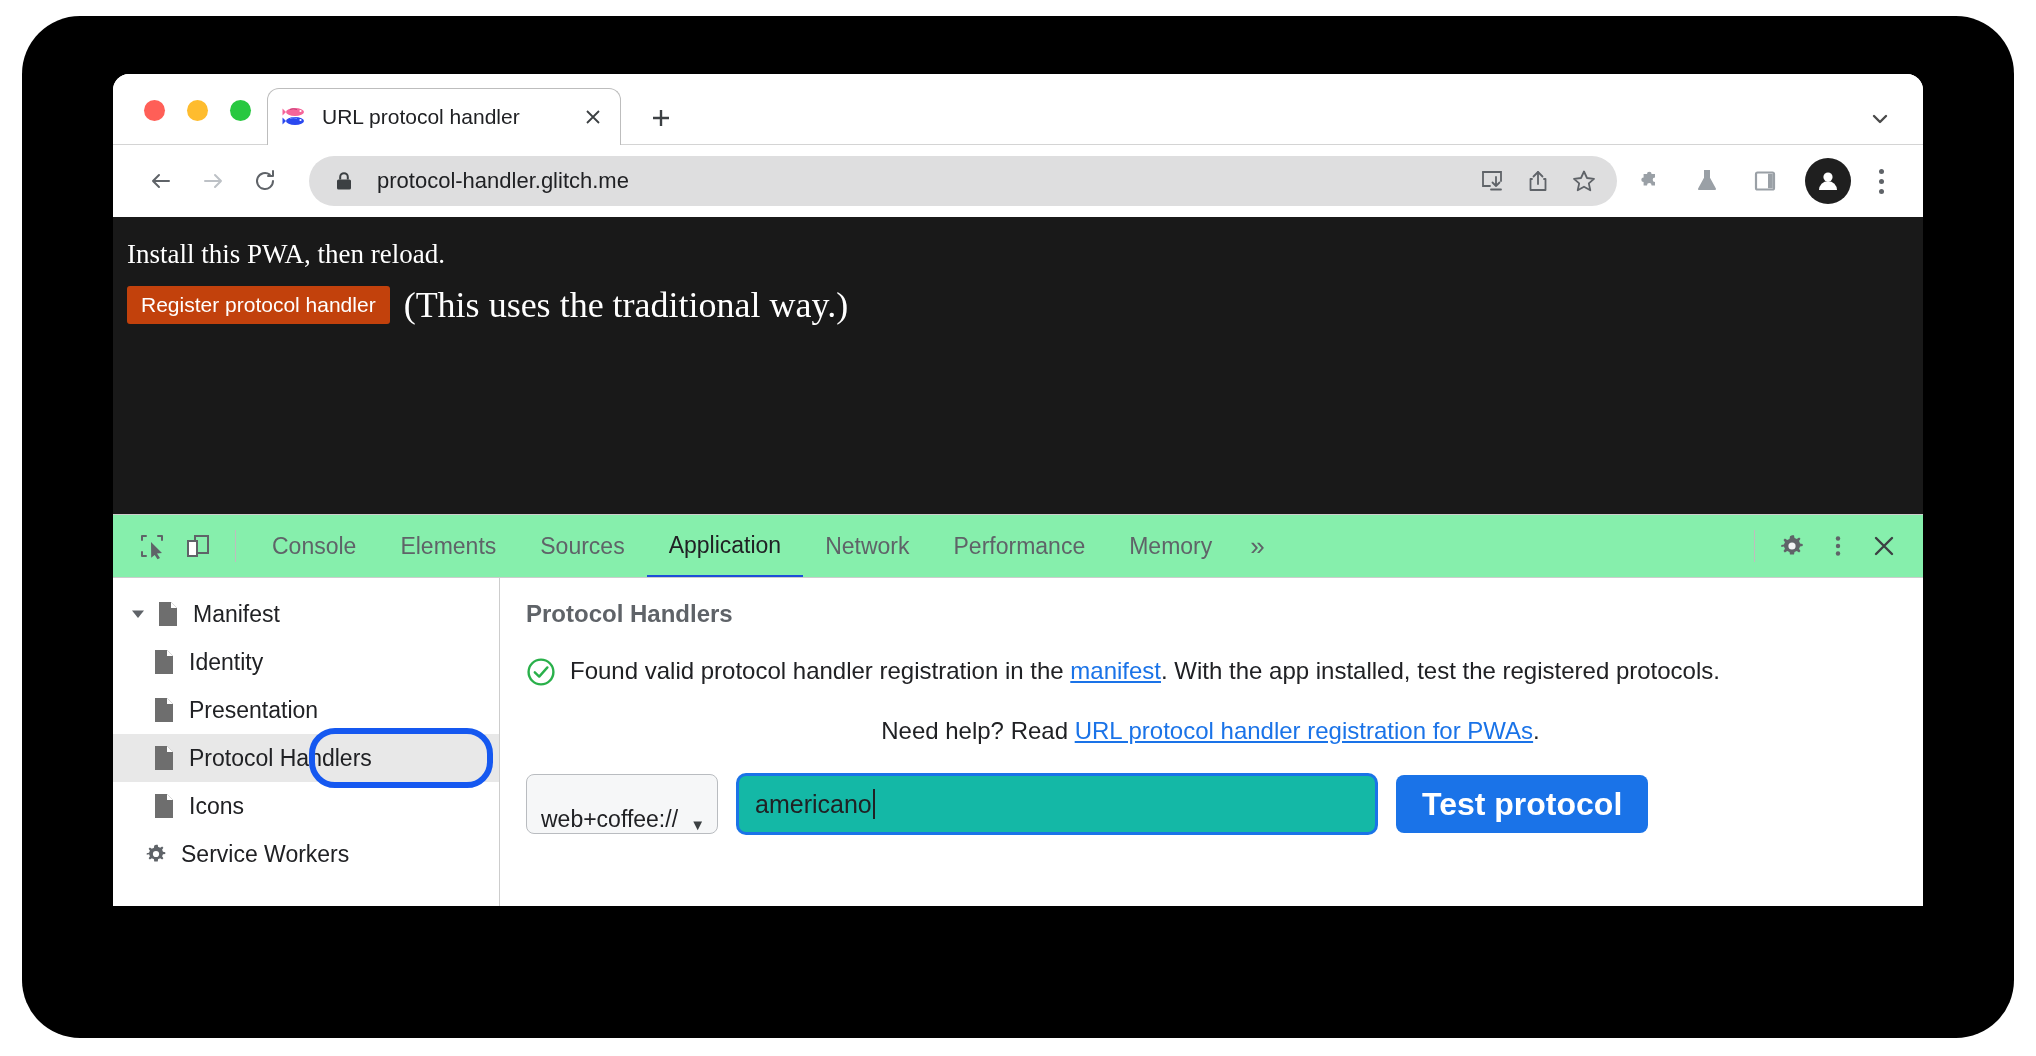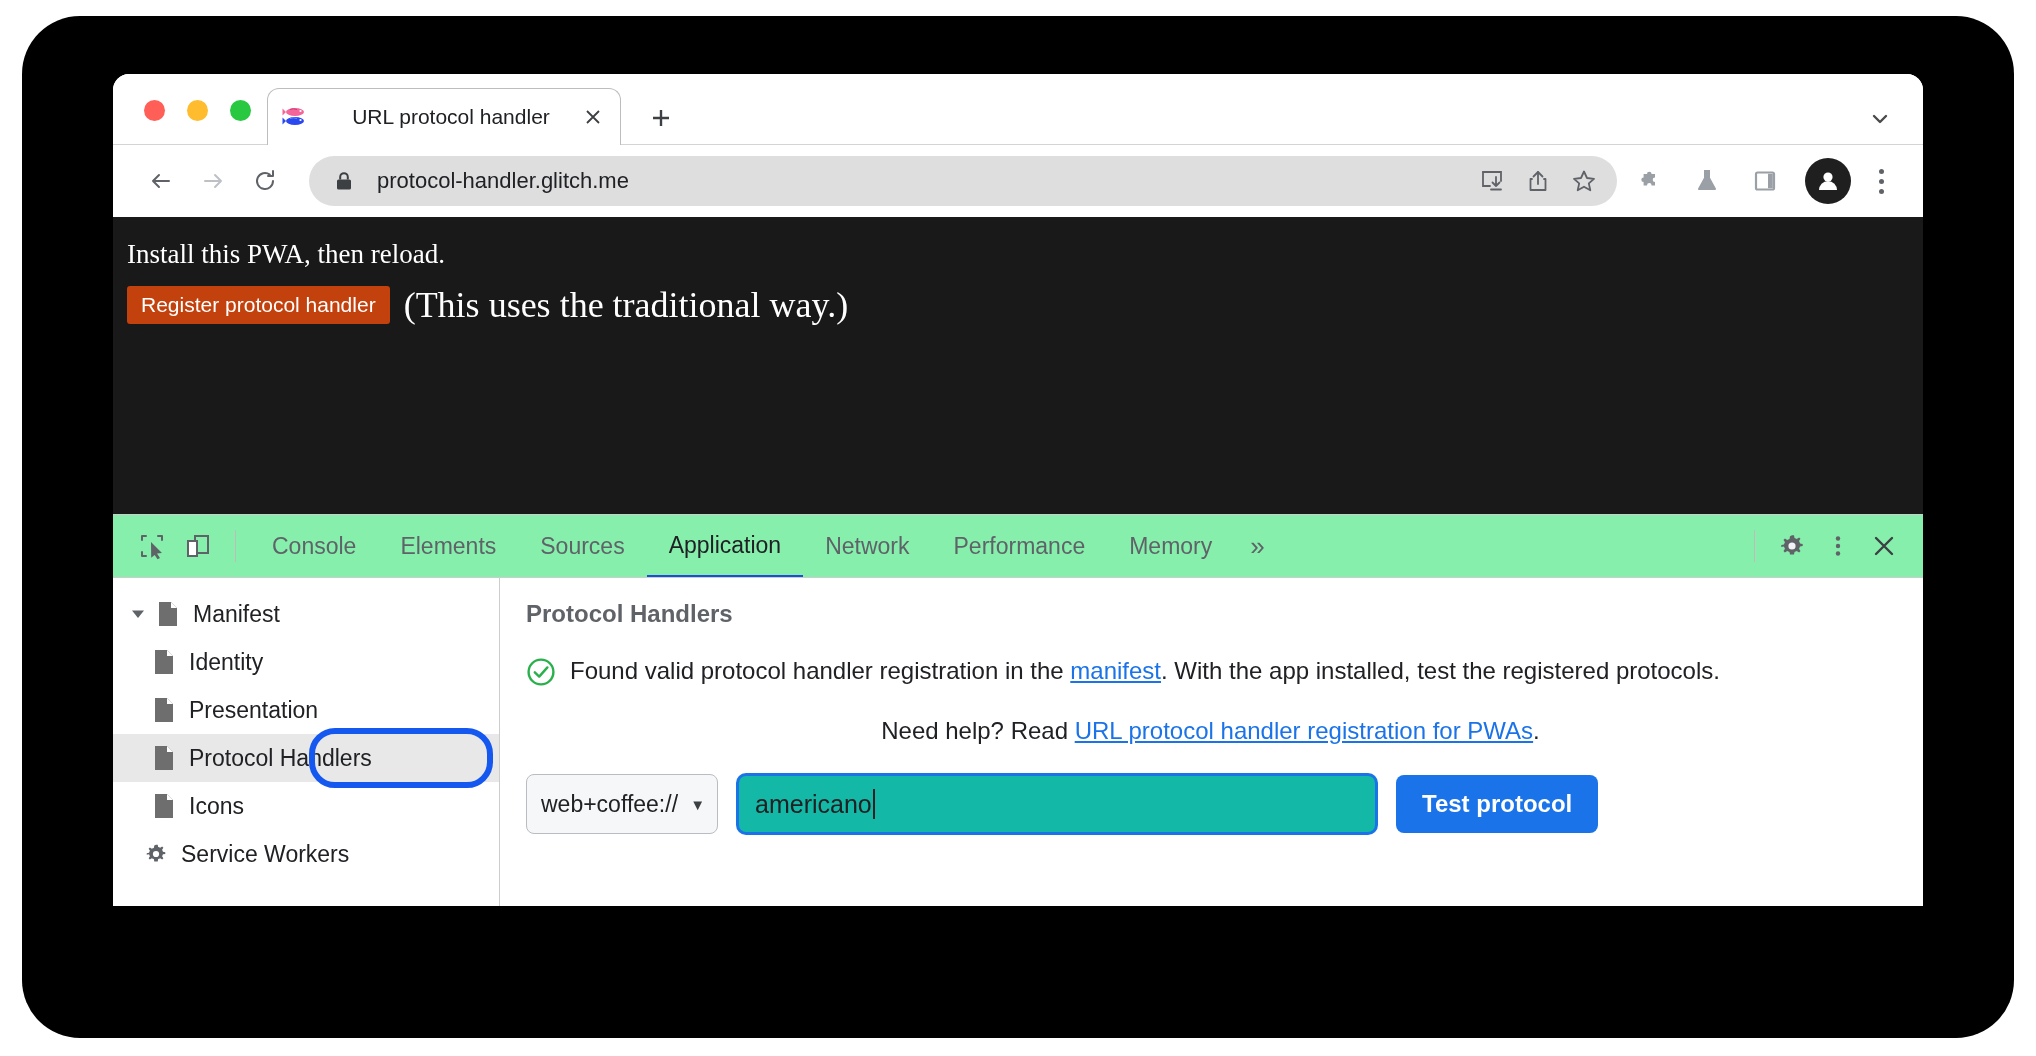--- a/index.html
+++ b/index.html
@@ -67,21 +67,20 @@
     width: 354px;
     height: 57px;
     background: #ffffff;
     border: 1px solid #bdbdbd;
     border-bottom: none;
     border-radius: 12px 12px 0 0;
     box-sizing: border-box;
     display: flex;
     align-items: center;
     padding: 0 14px;
-    text-align: center;
   }
   #tab-favicon {
     width: 26px; height: 26px;
     margin-right: 14px;
     position: relative;
     flex: 0 0 auto;
   }
   #tab-title {
     font-size: 21px;
     color: #202124;
@@ -364,21 +363,21 @@
     display: flex;
     align-items: center;
   }
   #proto-select {
     width: 192px;
     height: 60px;
     background: #f6f7f8;
     border: 1px solid #b9bcc0;
     border-radius: 8px;
     display: flex;
-    align-items: center;
+    align-items: flex-end;
     justify-content: space-between;
     padding: 0 12px 0 14px;
     box-sizing: border-box;
     font-size: 23px;
     color: #202124;
     flex: 0 0 auto;
   }
   #proto-caret { font-size: 15px; color: #3c4043; margin-left: 6px; }
   #proto-input {
     flex: 1 1 auto;
@@ -403,21 +402,21 @@
     margin-left: 1px;
   }
   #test-button {
     margin-left: 18px;
     height: 58px;
     background: #1a73e8;
     color: #ffffff;
     border: none;
     border-radius: 8px;
     font-family: "Liberation Sans", sans-serif;
-    font-size: 24px;
+    font-size: 32px;
     font-weight: bold;
     padding: 0 26px;
     flex: 0 0 auto;
     white-space: nowrap;
   }
 </style>
 </head>
 <body>
 
 <div id="backdrop"></div>

